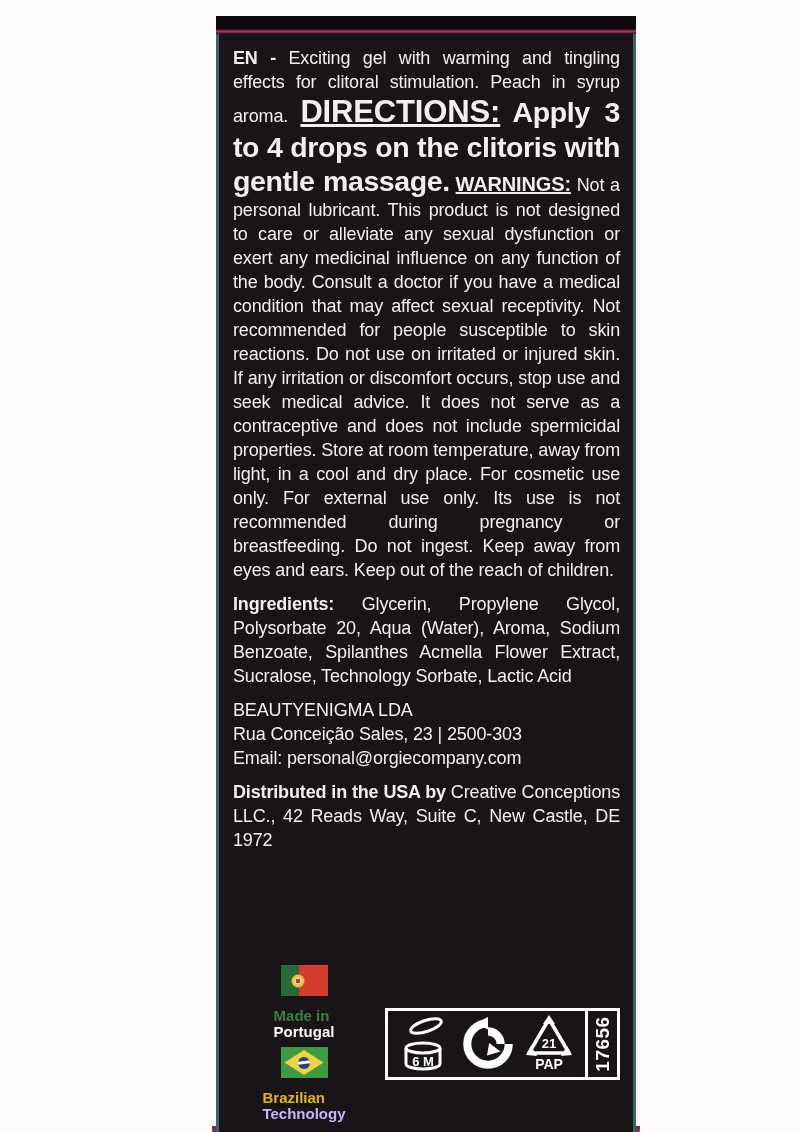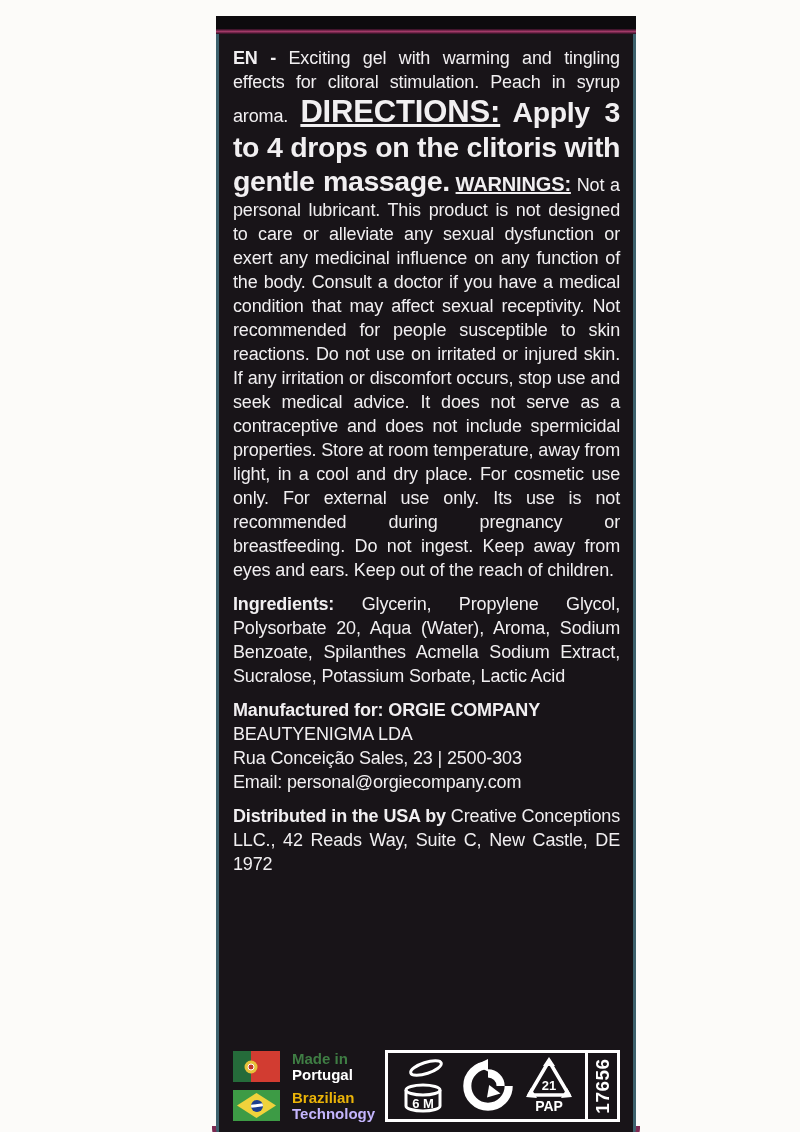--- a/index.html
+++ b/index.html
@@ -21,21 +21,21 @@
   .para + .para { margin-top:10px; }
   b { font-weight:bold; }
   .directions { font-size:31px; line-height:36px; font-weight:bold; text-decoration:underline; white-space:nowrap; }
   .apply { font-size:28.5px; line-height:34px; font-weight:bold; letter-spacing:-0.4px; }
   .warnings { font-size:20px; font-weight:bold; text-decoration:underline; }
   .addr-line { font-size:18px; line-height:24px; text-align:left; letter-spacing:-0.15px; }
 
   
   .badges-row { margin-top:auto; display:flex; align-items:center; gap:10px; padding-top:8px; }
   .flags-col { display:flex; flex-direction:column; gap:7px; width:142px; }
-  .flag-row { display:flex; align-items:center; gap:12px; }
+  .flag-row { display:flex; align-items:center; gap:12px;flex-direction:column; }
   .flag { width:47px; height:31px; position:relative; flex:0 0 auto; }
   .flag-pt { background:linear-gradient(to right,#256b3a 0,#256b3a 38%,#d23c31 38%); }
   .flag-pt .emblem { position:absolute; left:38%; top:50%; transform:translate(-50%,-50%);
     width:13px; height:13px; border-radius:50%; background:#e8c33a; }
   .flag-pt .emblem::after { content:""; position:absolute; inset:3px; border-radius:50%;
     background:#c0392b; border:1.5px solid #fff; }
   .flag-br { background:#3d9b45; }
   .flag-br .diamond { position:absolute; left:4px; right:4px; top:3px; bottom:3px;
     background:#f0d23c; clip-path:polygon(50% 0,100% 50%,50% 100%,0 50%); }
   .flag-br .globe { position:absolute; left:50%; top:50%; transform:translate(-50%,-50%);
@@ -78,25 +78,24 @@
         <b>EN -</b>
         <span>Exciting gel with warming and tingling effects for clitoral stimulation. Peach in syrup aroma.</span>
         <span class="directions">DIRECTIONS:</span>
         <span class="apply">Apply 3 to 4 drops on the clitoris with gentle massage.</span>
         <span class="warnings">WARNINGS:</span>
         <span>Not a personal lubricant. This product is not designed to care or alleviate any sexual dysfunction or exert any medicinal influence on any function of the body. Consult a doctor if you have a medical condition that may affect sexual receptivity. Not recommended for people susceptible to skin reactions. Do not use on irritated or injured skin. If any irritation or discomfort occurs, stop use and seek medical advice. It does not serve as a contraceptive and does not include spermicidal properties. Store at room temperature, away from light, in a cool and dry place. For cosmetic use only. For external use only. Its use is not recommended during pregnancy or breastfeeding. Do not ingest. Keep away from eyes and ears. Keep out of the reach of children.</span>
       </p>
 
       <p class="para">
         <b>Ingredients:</b>
-        <span>Glycerin, Propylene Glycol, Polysorbate 20, Aqua (Water), Aroma, Sodium Benzoate, Spilanthes Acmella Sodium Extract, Sucralose, Potassium Sorbate, Lactic Acid</span>
+        <span>Glycerin, Propylene Glycol, Polysorbate 20, Aqua (Water), Aroma, Sodium Benzoate, Spilanthes Acmella Flower Extract, Sucralose, Technology Sorbate, Lactic Acid</span>
       </p>
 
       <p class="para">
-        <span class="addr-line" style="display:block"><b>Manufactured for:</b> <b>ORGIE COMPANY</b></span>
         <span class="addr-line" style="display:block">BEAUTYENIGMA LDA</span>
         <span class="addr-line" style="display:block">Rua Conceição Sales, 23 | 2500-303</span>
         <span class="addr-line" style="display:block">Email: personal@orgiecompany.com</span>
       </p>
 
       <p class="para">
         <b>Distributed in the USA by</b>
         <span>Creative Conceptions LLC., 42 Reads Way, Suite C, New Castle, DE 1972</span>
       </p>
 

